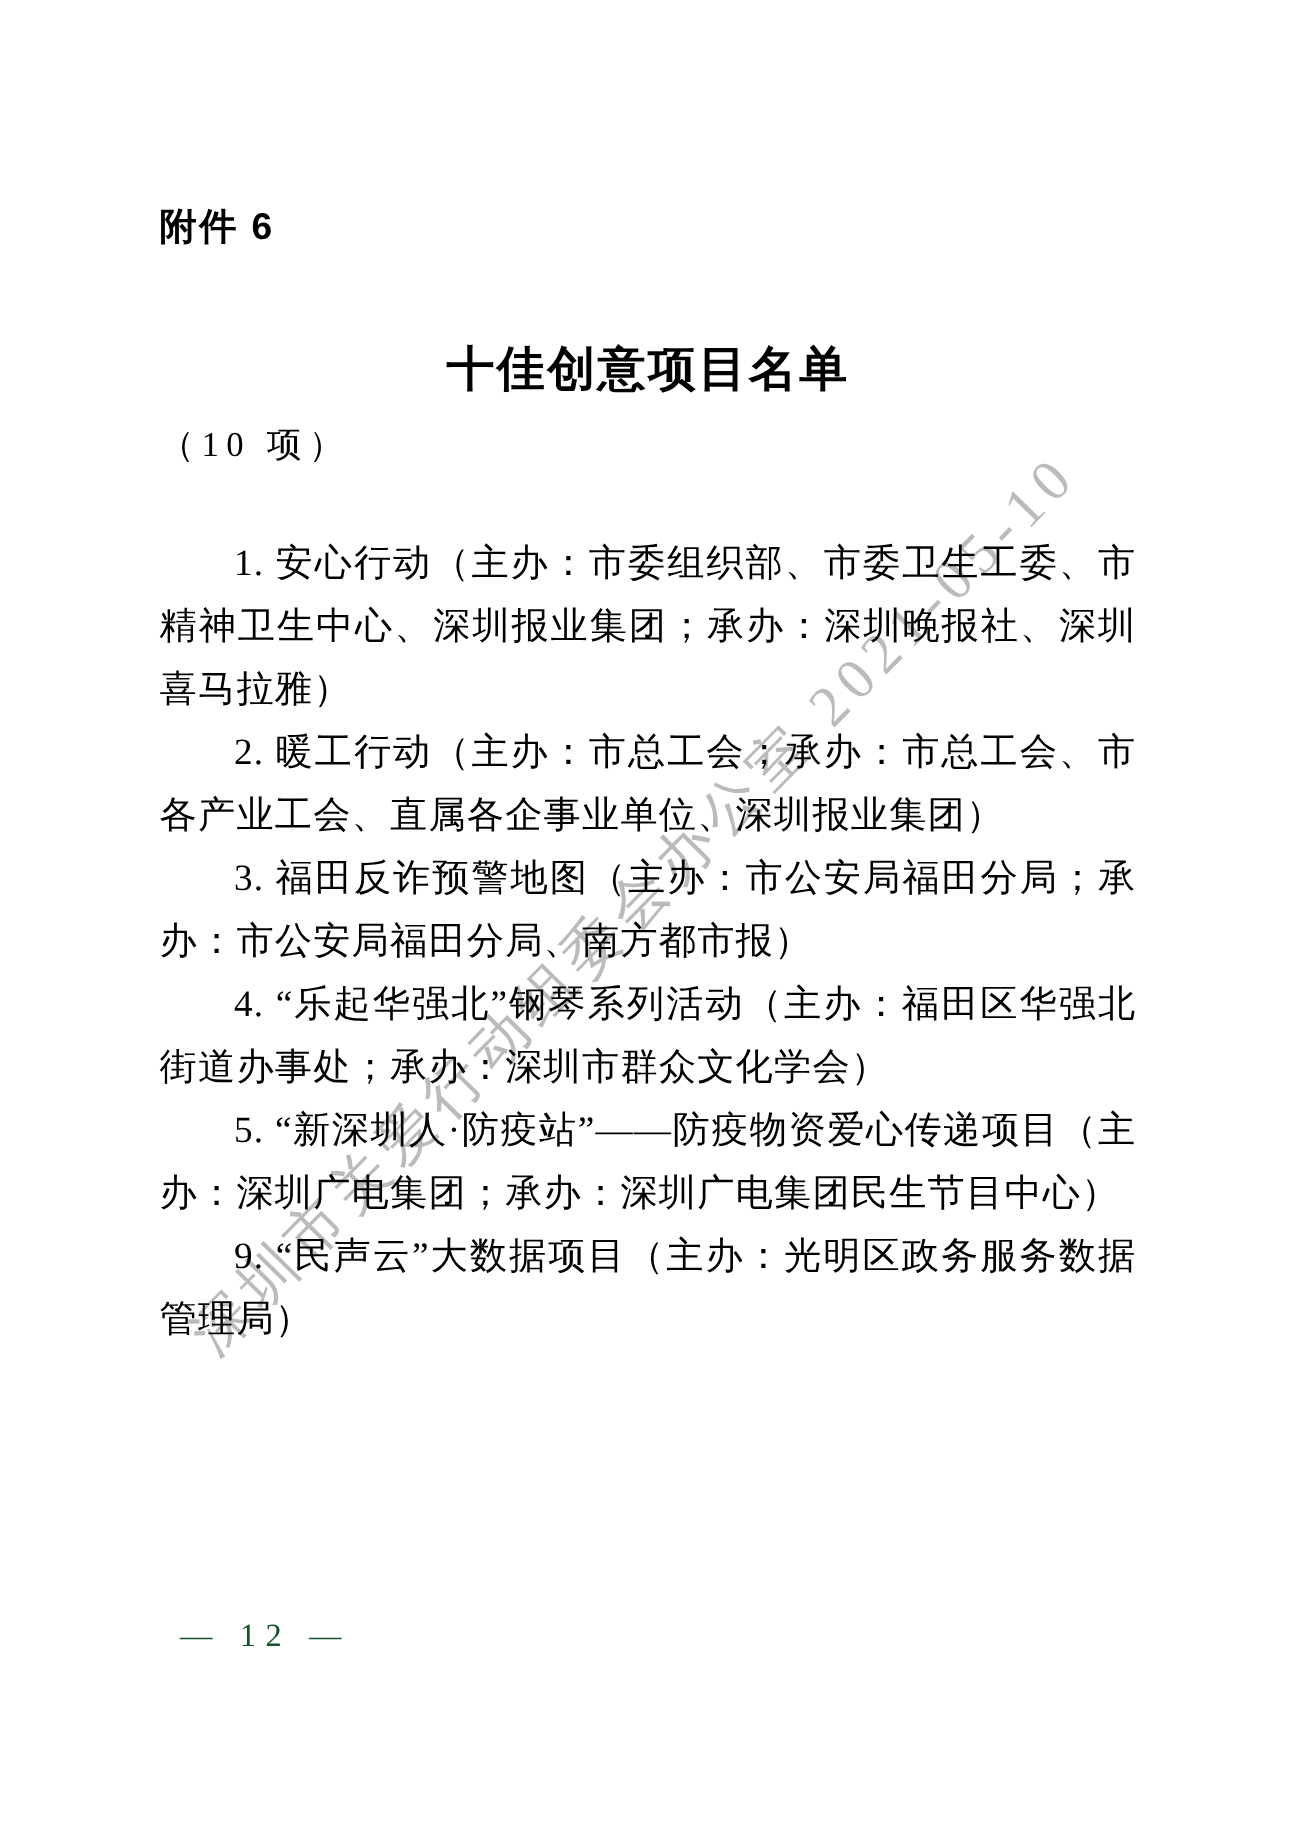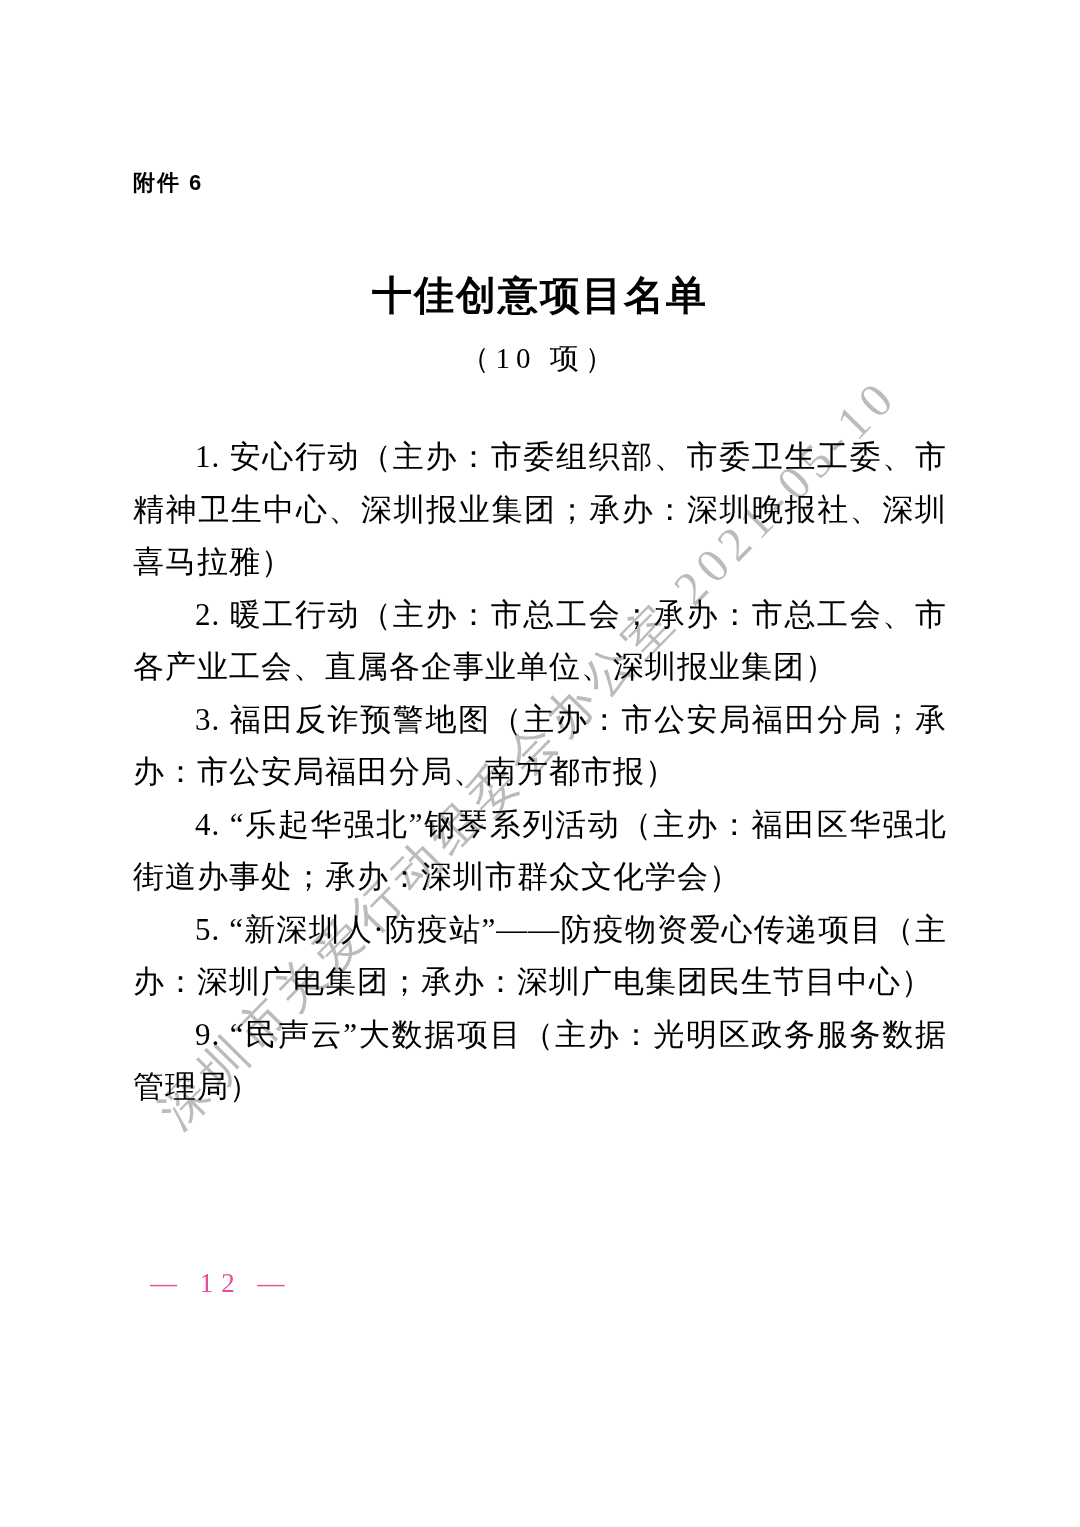--- a/index.html
+++ b/index.html
@@ -30,57 +30,57 @@
   }
   .content {
     position: relative;
     z-index: 2;
     padding: 0 133px;
   }
   .attachment-label {
     padding-top: 168px;
     font-family: "Liberation Sans", "DejaVu Sans", sans-serif;
     font-weight: bold;
-    font-size: 22px;
+    font-size: 31px;
     letter-spacing: 2px;
     text-align: left;
   }
   .doc-title {
     margin-top: 70px;
     font-family: Liberation Mono, monospace;
     font-weight: bold;
     font-size: 40px;
     letter-spacing: 2px;
     text-align: center;
   }
   .doc-subtitle {
     margin-top: 16px;
     font-size: 29px;
     letter-spacing: 6px;
-    text-align: center;
+    text-align: left;
   }
   .body-text {
     margin-top: 52px;
     font-size: 31px;
     line-height: 52.5px;
   }
   .body-text p {
     text-indent: 2em;
     text-align: justify;
     text-justify: inter-character;
     letter-spacing: 1px;
   }
   .page-number {
     position: absolute;
     left: 150px;
-    top: 1268px;
+    top: 1348px;
     z-index: 2;
     font-size: 27px;
     letter-spacing: 8px;
-    color: #ec4899;
+    color: #14532d;
   }
 </style>
 </head>
 <body>
 
 <div class="page">
 
   <div class="watermark">深圳市关爱行动组委会办公室 2021-05-10</div>
 
   <div class="content">

